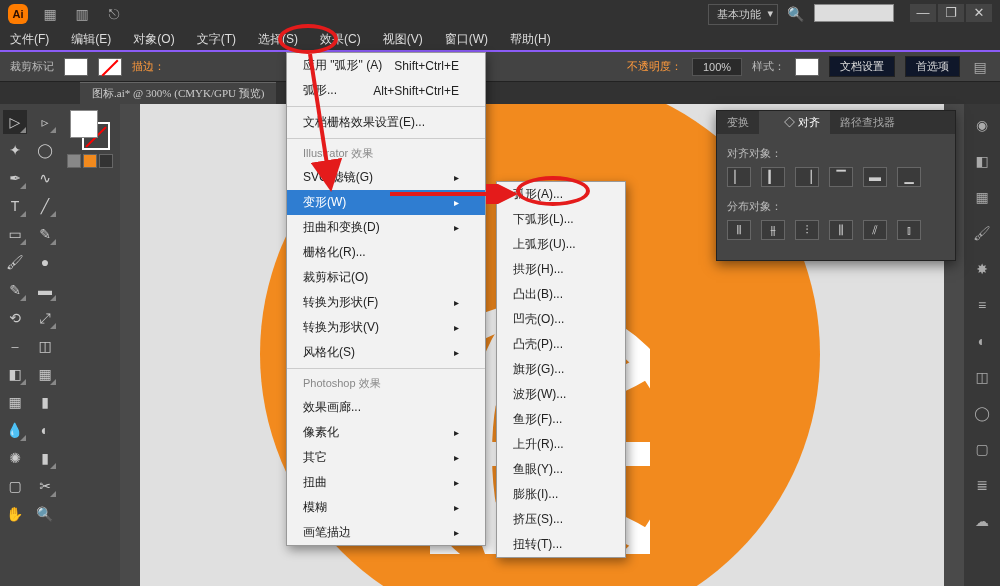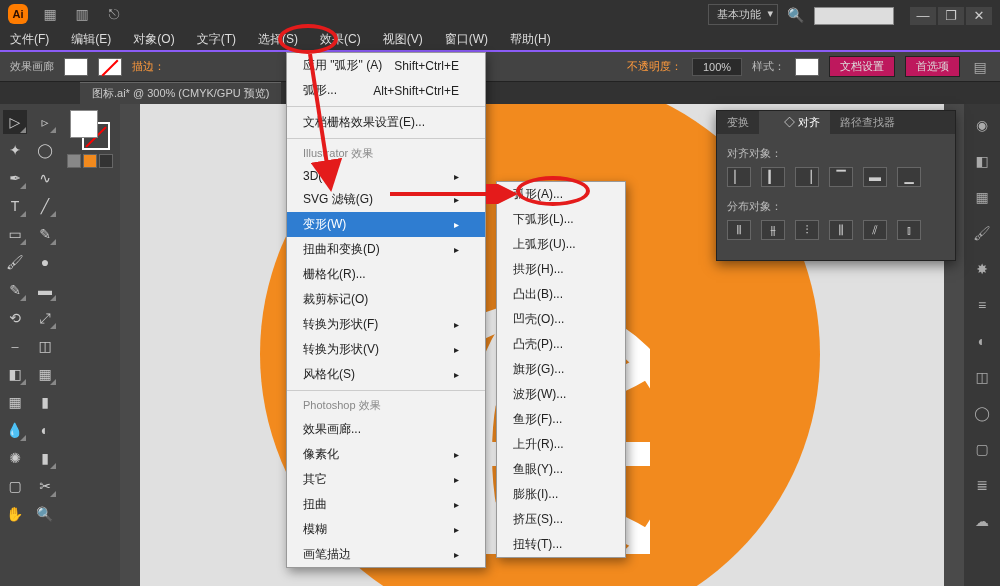--- a/index.html
+++ b/index.html
@@ -1,38 +1,38 @@
 <!DOCTYPE html>
 <html><head>
 <meta charset="utf-8">
 <style>
 * { box-sizing: border-box; margin: 0; padding: 0; font-family: "Microsoft YaHei", sans-serif; }
 body { background: #3a3a3a; color: #ccc; font-size: 12px; width: 1000px; height: 586px; overflow: hidden; position: relative; }
 .titlebar { height: 28px; background: #323232; display: flex; align-items: center; padding: 0 8px; justify-content: space-between; }
 .titlebar-left { display: flex; align-items: center; gap: 12px; }
 .ai-logo { width: 20px; height: 20px; background: #ff7c00; color: #2d0e00; display: flex; align-items: center; justify-content: center; font-weight: bold; font-size: 11px; border-radius: 6px; }
 .tb-icon { width: 20px; height: 20px; display: inline-flex; align-items: center; justify-content: center; color: #aaa; font-size: 14px; }
-.titlebar-right { display: flex; align-items: flex-end; gap: 8px; }
+.titlebar-right { display: flex; align-items: flex-start; gap: 8px; }
 .workspace-dd { background: #323232; border: 1px solid #555; padding: 2px 16px 2px 8px; color: #ccc; font-size: 11px; position: relative; }
 .workspace-dd::after { content: "▾"; position: absolute; right: 4px; }
 .search-box { width: 80px; height: 18px; background: #ddd; border: 1px solid #888; }
 .win-btns { display: flex; gap: 2px; margin-left: 8px; }
 .win-btn { width: 26px; height: 18px; background: #444; color: #ccc; display: flex; align-items: center; justify-content: center; font-size: 13px; }
 .menubar { height: 24px; background: #323232; display: flex; align-items: center; padding-left: 0; gap: 2px; border-bottom: 2px solid #8b5cf6; }
 .menu-item { padding: 3px 10px; color: #ddd; font-size: 12px; cursor: pointer; }
 .menu-item.open { position: relative; }
 .ctrlbar { height: 30px; background: #434343; display: flex; align-items: center; padding: 0 10px; gap: 10px; border-bottom: 1px solid #222; }
 .ctrl-label { color: #bbb; font-size: 11px; }
 .ctrl-label.orange { color: #ff9a3c; }
 .swatch { width: 24px; height: 18px; border: 1px solid #666; background: #fff; position: relative; }
 .swatch.noFill::after { content: ""; position: absolute; left: 0; right: 0; top: 50%; border-top: 2px solid red; transform: rotate(-45deg); }
 .ctrl-input { width: 50px; height: 18px; background: #2a2a2a; border: 1px solid #555; color: #ccc; font-size: 11px; text-align: center; }
-.ctrl-btn { padding: 2px 10px; background: #be185d; border: 1px solid #222; color: #ddd; font-size: 11px; }
+.ctrl-btn { padding: 2px 10px; background: #0f172a; border: 1px solid #222; color: #ddd; font-size: 11px; }
 .tabbar { height: 22px; background: #323232; display: flex; align-items: center; padding-left: 80px; }
-.doctab { background: #434343; padding: 3px 12px; color: #ccc; font-size: 11px; border-top: 1px solid #666; }
+.doctab { background: #434343; padding: 3px 12px; color: #ccc; font-size: 11px; border-top: 1px solid #666; font-family: Liberation Serif, serif; }
 .workspace { position: absolute; top: 104px; left: 0; right: 0; bottom: 0; display: flex; }
 .tool-col { width: 30px; background: #434343; display: flex; flex-direction: column; align-items: center; padding-top: 6px; gap: 4px; }
 .tool { width: 24px; height: 24px; display: flex; align-items: center; justify-content: center; color: #ccc; font-size: 14px; position: relative; }
 .tool.sel { background: #2a2a2a; }
 .tool .corner { position: absolute; right: 1px; bottom: 1px; border: 3px solid transparent; border-right-color: #888; border-bottom-color: #888; }
 .toolbox-dual { display: flex; }
 .fillstroke { width: 40px; height: 40px; position: relative; margin-top: 6px; }
 .fs-fill { position: absolute; top: 0; left: 0; width: 28px; height: 28px; background: #fff; border: 1px solid #888; }
 .fs-stroke { position: absolute; bottom: 0; right: 0; width: 28px; height: 28px; background: #434343; border: 2px solid #fff; }
 .fs-stroke::after { content: ""; position: absolute; left: -2px; right: -2px; top: 50%; border-top: 2px solid red; transform: rotate(-45deg); }
@@ -91,21 +91,21 @@
   <div class="menu-item">对象(O)</div>
   <div class="menu-item">文字(T)</div>
   <div class="menu-item">选择(S)</div>
   <div class="menu-item open">效果(C)</div>
   <div class="menu-item">视图(V)</div>
   <div class="menu-item">窗口(W)</div>
   <div class="menu-item">帮助(H)</div>
 </div>
 
 <div class="ctrlbar">
-  <span class="ctrl-label">效果画廊</span>
+  <span class="ctrl-label">裁剪标记</span>
   <div class="swatch"></div>
   <div class="swatch noFill"></div>
   <span class="ctrl-label orange">描边：</span>
   <span style="flex:1"></span>
   <span class="ctrl-label orange">不透明度：</span>
   <input class="ctrl-input" value="100%" style="">
   <span class="ctrl-label">样式：</span>
   <div class="swatch"></div>
   <button class="ctrl-btn">文档设置</button>
   <button class="ctrl-btn">首选项</button>
@@ -234,23 +234,20 @@
   <div class="dd-item">
     <span>弧形...</span>
       <span>Alt+Shift+Ctrl+E</span>
   </div>
   <div class="dd-sep"></div>
   <div class="dd-item">
       <span>文档栅格效果设置(E)...</span>
     </div>
   <div class="dd-sep"></div>
   <div class="dd-header">Illustrator 效果</div>
-  <div class="dd-item dd-arrow">
-      <span>3D(3)</span>
-    </div>
   <div class="dd-item dd-arrow">
       <span>SVG 滤镜(G)</span>
     </div>
   <div class="dd-item dd-arrow hl">
       <span>变形(W)</span>
     </div>
   <div class="dd-item dd-arrow">
       <span>扭曲和变换(D)</span>
     </div>
   <div class="dd-item">

